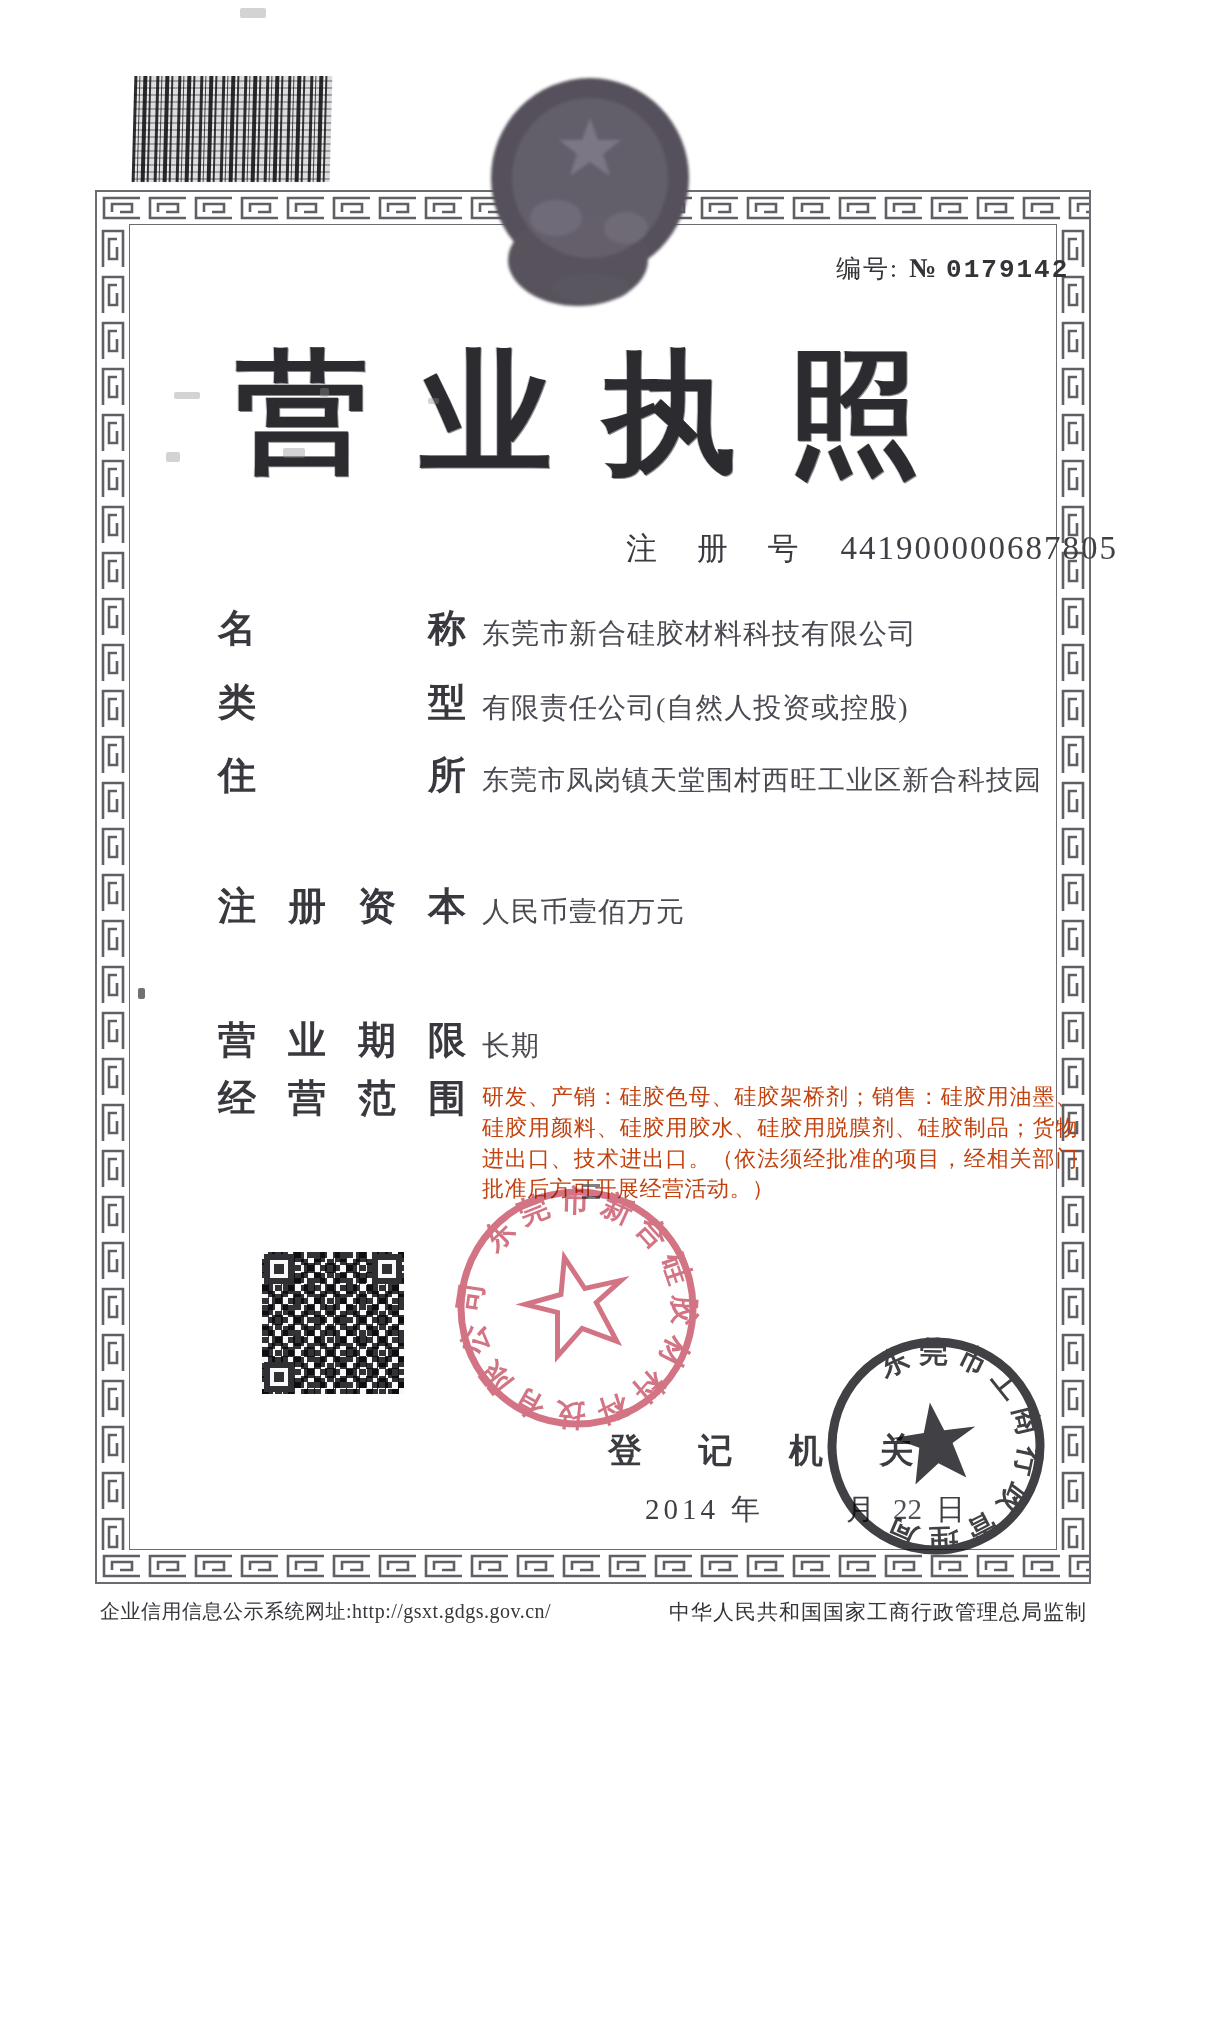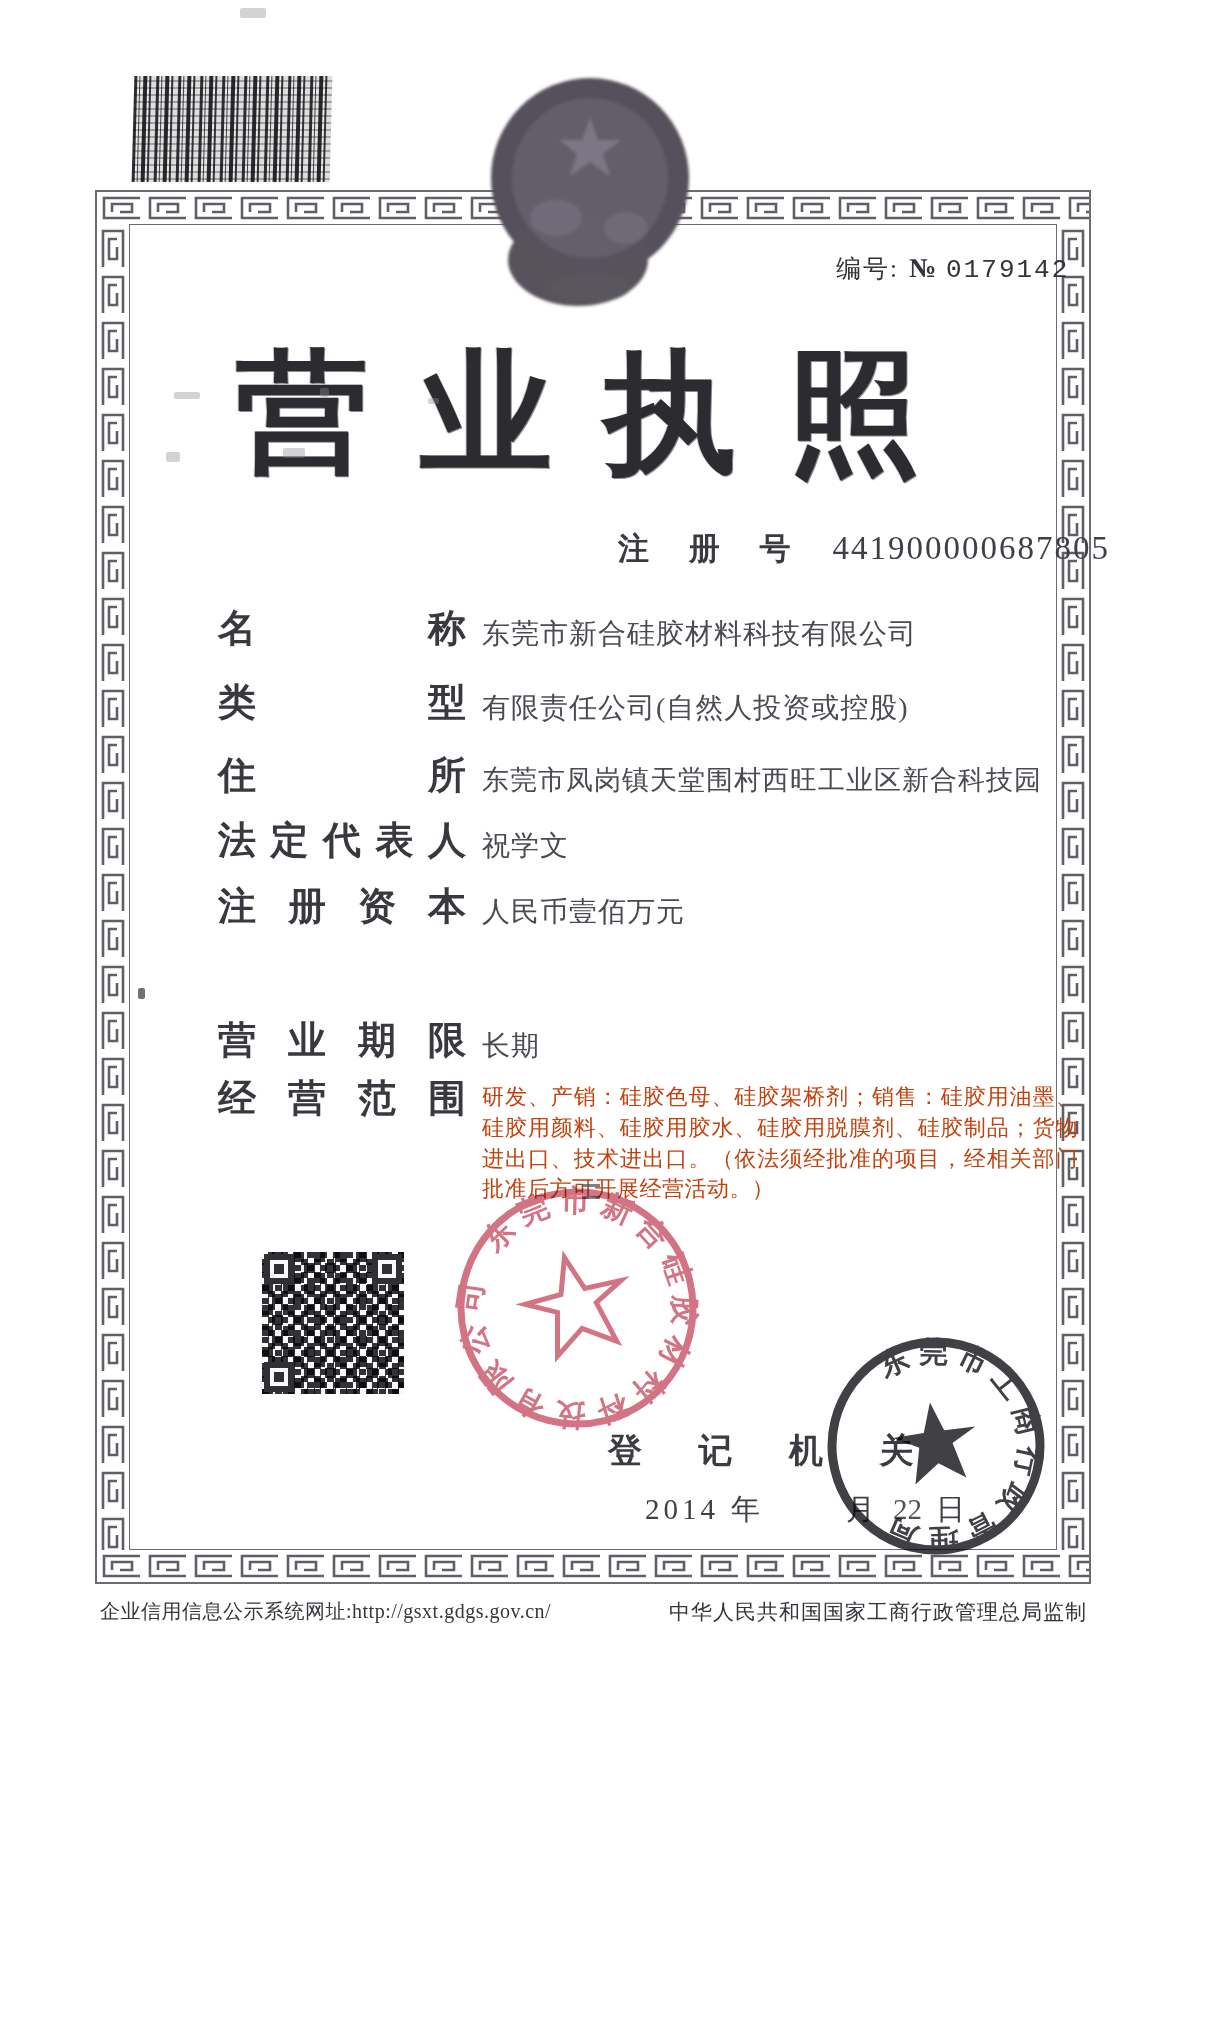--- a/index.html
+++ b/index.html
@@ -26,31 +26,31 @@
     background-blend-mode:multiply;
     filter:contrast(.9) blur(.4px);}
 
   
   .emblem{position:absolute;left:486px;top:78px;width:210px;height:228px;z-index:4;filter:blur(1.6px);}
 
   
   .serial{position:absolute;left:836px;top:252px;z-index:2;font-size:25px;color:#333338;
           letter-spacing:2px;white-space:nowrap;}
   .serial .nomark{font-weight:bold;font-size:27px;margin:0 8px 0 10px;}
-  .serial .num{font-family:"Liberation Mono", monospace;font-size:26px;letter-spacing:2px;}
+  .serial .num{font-family:"Liberation Mono", monospace;font-size:26px;letter-spacing:2px;font-weight:bold;}
 
   
   .title{position:absolute;left:95px;top:330px;width:992px;z-index:2;text-align:center;
          font-family:"Liberation Sans", sans-serif;font-weight:800;font-size:132px;line-height:1.25;
          letter-spacing:52px;padding-left:26px;box-sizing:border-box;color:#2c2c30;
          text-shadow:1px 1px 0 rgba(60,60,66,.6), -1px 0 0 rgba(90,90,96,.35);}
 
   
   .regno{position:absolute;left:618px;top:528px;z-index:2;white-space:nowrap;}
-  .regno .lab{font-size:31px;font-weight:bold;letter-spacing:16px;color:#3a3a40;}
+  .regno .lab{font-size:31px;font-weight:normal;letter-spacing:16px;color:#3a3a40;margin-left:8px;}
   .regno .val{font-size:33px;letter-spacing:2px;margin-left:22px;color:#3f3f46;}
 
   
   .row{position:absolute;left:218px;z-index:2;width:860px;}
   .row .flabel{display:inline-block;vertical-align:top;width:248px;
         font-family:Liberation Sans, sans-serif;font-weight:700;font-size:38px;line-height:1.1;
         color:#38383e;text-align:justify;text-align-last:justify;}
   .row .fvalue{display:inline-block;vertical-align:top;margin-left:12px;padding-top:7px;
         font-size:28px;line-height:1.35;color:#4a4a52;letter-spacing:1px;width:560px;}
   .row.scope .fvalue{font-size:22px;letter-spacing:.5px;line-height:1.4;padding-top:4px;
@@ -151,24 +151,20 @@
     <span class="flabel">名称</span>
     <span class="fvalue">东莞市新合硅胶材料科技有限公司</span>
   </div>
   <div class="row" style="top:682px">
     <span class="flabel">类型</span>
     <span class="fvalue">有限责任公司(自然人投资或控股)</span>
   </div>
   <div class="row" style="top:755px">
     <span class="flabel">住所</span>
     <span class="fvalue" style="font-size:27px">东莞市凤岗镇天堂围村西旺工业区新合科技园</span>
-  </div>
-  <div class="row" style="top:820px">
-    <span class="flabel">法定代表人</span>
-    <span class="fvalue">祝学文</span>
   </div>
   <div class="row" style="top:886px">
     <span class="flabel">注册资本</span>
     <span class="fvalue">人民币壹佰万元</span>
   </div>
   <div class="row" style="top:1020px">
     <span class="flabel">营业期限</span>
     <span class="fvalue">长期</span>
   </div>
   <div class="row scope" style="top:1078px">

